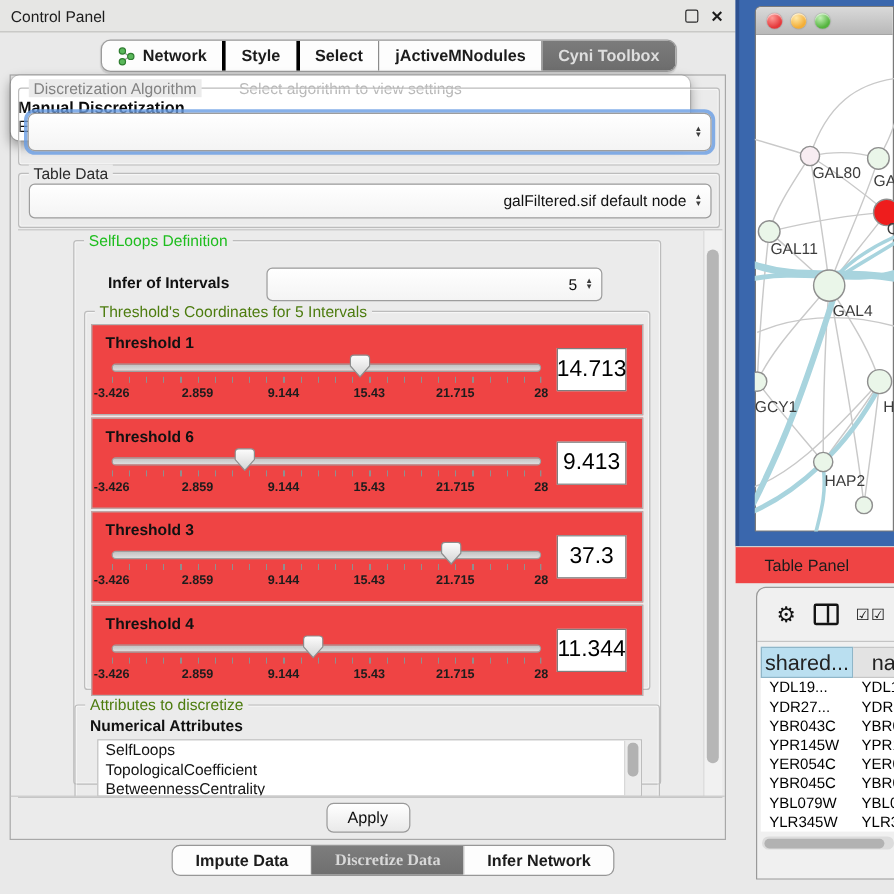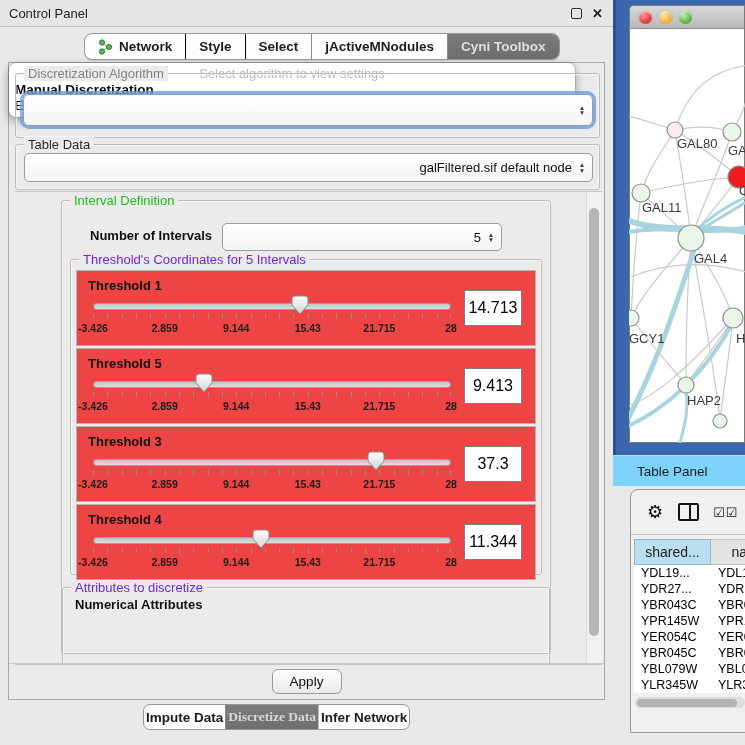--- a/index.html
+++ b/index.html
@@ -12,38 +12,38 @@
   .titlebar{left:0;top:0;width:613px;height:26px;background:#e6e6e4;
     border-bottom:1px solid #c2c2c0;display:flex;align-items:center;}
   .titlebar .t{font-size:13px;color:#1d1d1d;padding-left:9px;flex:1;}
   .win-float{width:9px;height:9px;border:1.5px solid #2b2b2b;border-radius:2px;margin-right:10px;}
   .win-close{font-size:13px;font-weight:bold;color:#1b1b1b;margin-right:10px;line-height:9px;}
 
   
   .tabbar{left:84px;top:33px;height:25px;display:flex;border:1px solid #9b9b9b;
     border-radius:8px;background:#fdfdfd;overflow:hidden;box-shadow:0 1px 1px rgba(0,0,0,.12);}
   .tabseg{display:flex;align-items:center;padding:0 13px;font-size:13.5px;font-weight:700;
-    color:#1c1c1c;border-left:1px solid #000000;white-space:nowrap;}
+    color:#1c1c1c;border-left:3px solid #000000;white-space:nowrap;}
   .tabseg:first-child{border-left:none;}
   .tabseg.dark{background:linear-gradient(#7b7b7b,#6d6d6d);color:#dedede;border-left:1px solid #8b8b8b;}
   .tabseg.after-dark{border-left:1px solid #8b8b8b;}
   .neticon{width:15px;height:16px;margin-right:6px;}
 
   
   .main-panel{left:8px;top:62px;width:595px;height:636px;background:#ebebeb;
     border:1px solid #a8a8a8;}
 
   .group{position:absolute;border:1px solid #bcbcbc;border-radius:3px;
     box-shadow:inset 0 0 0 1px rgba(255,255,255,.55);}
   .group>.glabel{position:absolute;top:-8px;left:8px;background:#ebebeb;
     padding:0 4px;font-size:13px;line-height:15px;}
   .gl-gray{color:#828282;}
   .gl-black{color:#2a2a2a;}
   .gl-green{color:#1ebd1e;}
-  .gl-blue{color:#6d28d9;}
+  .gl-blue{color:#4d7c0f;}
 
   .combo{position:absolute;background:linear-gradient(#ffffff,#f4f4f4);
     border:1px solid #9d9d9d;border-radius:5px;display:flex;align-items:center;
     font-size:13px;color:#111;text-align:right;}
   .combo .cv{flex:1;padding-left:10px;white-space:nowrap;overflow:hidden;}
   .stepper{width:20px;display:flex;flex-direction:column;align-items:center;
     justify-content:center;color:#3c3c3c;font-size:6.5px;line-height:5.5px;}
 
   
   .alg-combo{left:14px;top:31px;width:568px;height:30px;border-radius:6px;
@@ -72,42 +72,42 @@
   .sl-track{position:absolute;left:0;top:6px;width:100%;height:7px;border-radius:4px;
     background:linear-gradient(#c3c3c3,#dedede);border:1px solid #9f9f9f;box-sizing:border-box;}
   .sl-thumb{position:absolute;top:-2px;z-index:2;}
   .sl-minor{position:absolute;left:0;top:17px;width:100%;height:5px;
     background:repeating-linear-gradient(to right,#8f8f8f 0,#8f8f8f 1px,transparent 1px,transparent 4%),
                linear-gradient(to left,#8f8f8f 0,#8f8f8f 1px,transparent 1px);}
   .sl-labels{position:absolute;left:0;top:25px;width:100%;height:12px;}
   .sl-labels span{position:absolute;transform:translateX(-50%);font-size:10.5px;
     font-weight:700;color:#1c1c1c;white-space:nowrap;}
   .thr-val{position:absolute;right:13px;top:19px;width:56px;height:34px;background:#fff;
-    border:1px solid #7e7e7e;font-size:16px;color:#000;display:flex;align-items:center;
+    border:1px solid #7e7e7e;font-size:19px;color:#000;display:flex;align-items:center;
     justify-content:center;}
 
   
   .attr-title{position:absolute;left:12px;top:9px;font-size:13px;font-weight:700;color:#111;}
   .attr-list{position:absolute;left:18px;top:28px;width:452px;height:46px;background:#fff;
     border:1px solid #bdbdbd;overflow:hidden;font-size:13px;color:#141414;}
   .attr-list .item{padding:0 0 0 6px;line-height:16.5px;white-space:nowrap;}
   .attr-vsb{position:absolute;right:0;top:0;width:13px;height:100%;background:#ececec;border-left:1px solid #d8d8d8;}
   .attr-vsb .thumb{position:absolute;left:2px;top:2px;width:9px;height:28px;border-radius:4px;background:#b2b2b2;}
 
   
   .applystrip{left:0px;top:600px;width:100%;height:34px;border-top:1px solid #c9c9c9;
     display:flex;align-items:center;justify-content:center;}
   .apply-btn{width:68px;height:23px;background:linear-gradient(#ffffff,#e9e9e9);
     border:1px solid #9a9a9a;border-radius:6px;font-size:13.5px;color:#111;
     display:flex;align-items:center;justify-content:center;}
 
   
   .btabs{left:143px;top:704px;height:24px;display:flex;border:1px solid #979797;
     border-radius:7px;background:#fdfdfd;overflow:hidden;}
-  .btabseg{display:flex;align-items:center;padding:0 2px;font-size:13.5px;font-weight:700;
+  .btabseg{display:flex;align-items:center;padding:0 19px;font-size:13.5px;font-weight:700;
     color:#1c1c1c;border-left:1px solid #bfbfbf;white-space:nowrap;}
   .btabseg:first-child{border-left:none;}
   .btabseg.dark{background:linear-gradient(#7d7d7d,#6f6f6f);color:#d8d8d8;border-left:1px solid #8a8a8a;font-family:Liberation Serif, serif;}
 
   
   .net-frame{left:613px;top:0;width:132px;height:455px;background:#3a67ad;
     border-left:3px solid #2d5190;box-sizing:border-box;}
   .mac-win{left:629px;top:5px;width:116px;height:438px;background:#fff;
     border:1px solid #7a7a7a;border-radius:5px 0 0 0;box-sizing:border-box;overflow:hidden;}
   .mac-title{height:22px;background:linear-gradient(#d9d9d9,#b9b9b9);
@@ -115,35 +115,35 @@
   .light{width:13px;height:13px;border-radius:50%;box-shadow:inset 0 1px 1px rgba(255,255,255,.7),0 0 1px rgba(0,0,0,.5);}
   .l-red{background:radial-gradient(circle at 35% 30%,#ff9a96,#e4383a 65%);}
   .l-yel{background:radial-gradient(circle at 35% 30%,#ffe9a8,#f3ae37 65%);}
   .l-grn{background:radial-gradient(circle at 35% 30%,#c2f0b5,#54b43e 65%);}
   .netsvg{left:629px;top:27px;width:116px;height:416px;overflow:hidden;}
   .netsvg path.e{fill:none;stroke:#c9c9c9;stroke-width:1.2;}
   .netsvg path.t{fill:none;stroke:#a8d4de;}
   .netsvg text{font-family:"Liberation Sans",sans-serif;font-size:13px;fill:#3c3c3c;}
   .netsvg circle{stroke:#8f8f8f;stroke-width:1.2;}
 
-  .tp-strip{left:613px;top:455px;width:132px;height:30px;background:#7dd3fc;
+  .tp-strip{left:613px;top:455px;width:132px;height:30px;background:#ef4444;
     border-top:1px solid #cfcfcf;display:flex;align-items:center;}
   .tp-strip .t{font-size:13.5px;color:#1c1c1c;padding-left:24px;}
   .tp-panel{left:630px;top:489px;width:140px;height:244px;background:#f0f0f0;
     border:1px solid #999;border-radius:8px 0 0 0;box-sizing:border-box;}
   .tp-toolbar{position:absolute;left:0;top:0;width:100%;height:44px;
     border-bottom:1px solid #c4c4c4;display:flex;align-items:center;}
   .gear{font-size:18px;color:#111;margin-left:16px;}
   .split-icon{width:21px;height:18px;border:2px solid #141414;border-radius:2px;
     margin-left:15px;position:relative;box-sizing:border-box;}
   .split-icon::after{content:"";position:absolute;left:50%;top:0;width:2px;height:100%;background:#141414;}
   .checks{font-size:13px;color:#111;margin-left:14px;letter-spacing:1px;white-space:nowrap;}
   .tp-table{position:absolute;left:3px;top:49px;width:160px;}
   .tp-head{display:flex;height:26px;}
-  .tp-head .hc{width:77px;box-sizing:border-box;font-size:14px;color:#222;
+  .tp-head .hc{width:77px;box-sizing:border-box;font-size:18px;color:#222;
     display:flex;align-items:center;justify-content:center;}
   .hc.c1{background:#badff0;border:1px solid #8fb6c8;}
   .hc.c2{background:#e3e3e3;border:1px solid #c6c6c6;border-left:none;}
   .tp-rows{height:128px;overflow:hidden;background:#fff;}
   .tp-row{display:flex;height:16px;line-height:16px;font-size:12.5px;color:#000;}
   .tp-row .c{width:77px;padding-left:7px;box-sizing:border-box;white-space:nowrap;overflow:hidden;}
   .hsb{position:absolute;left:4px;top:207px;width:110px;height:11px;background:#dcdcdc;
     border-radius:6px;}
   .hsb .thumb{position:absolute;left:2px;top:1.5px;width:100px;height:8px;border-radius:4px;background:#b2b2b2;}
 </style>
@@ -216,23 +216,23 @@
       <span class="stepper">
         <span>▲</span>
           <span>▼</span>
       </span>
     </div>
   </div>
 
   <div class="abs scrollwrap">
 
     <div class="group" style="left:46px;top:8px;width:488px;height:452px;">
-      <span class="glabel gl-green">Interval Definition</span>
-
-      <div style="position:absolute;left:28px;top:27px;font-size:13px;font-weight:700;color:#111;">Number of Intervals</div>
+      <span class="glabel gl-green">SelfLoops Definition</span>
+
+      <div style="position:absolute;left:28px;top:27px;font-size:13px;font-weight:700;color:#111;">Infer of Intervals</div>
       <div class="combo" style="left:160px;top:22px;width:278px;height:26px;">
         <span class="cv">5</span>
         <span class="stepper">
           <span>▲</span>
             <span>▼</span>
         </span>
       </div>
 
       <div class="group" style="left:8px;top:58px;width:470px;height:314px;">
         <span class="glabel gl-blue">Threshold's Coordinates for 5 Intervals</span>
@@ -252,21 +252,21 @@
                 <span style="left:40%">9.144</span>
                 <span style="left:60%">15.43</span>
                 <span style="left:80%">21.715</span>
                 <span style="left:100%">28</span>
               </div>
             </div>
             <div class="thr-val">14.713</div>
           </div>
 
           <div class="thr">
-            <div class="thr-t">Threshold 5</div>
+            <div class="thr-t">Threshold 6</div>
             <div class="sl">
               <div class="sl-track"></div>
               <svg class="sl-thumb" width="18" height="20" viewBox="0 0 18 20" style="left: calc(30.9998% - 9px);">
                   <path d="M4 1 H14 Q17 1 17 4 V10 L9 19 1 10 V4 Q1 1 4 1 Z" fill="url(#thumbg)" stroke="#8d8d8d"></path>
                 </svg>
               <div class="sl-minor"></div>
               <div class="sl-labels">
                 <span style="left:0%">-3.426</span>
                 <span style="left:20%">2.859</span>
                 <span style="left:40%">9.144</span>
@@ -317,20 +317,28 @@
             </div>
             <div class="thr-val">11.344</div>
           </div>
 
         </div>
       </div>
 
       <div class="group" style="left:0px;top:386px;width:486px;height:86px;border-radius:3px;">
         <span class="glabel gl-blue">Attributes to discretize</span>
         <div class="attr-title">Numerical Attributes</div>
+        <div class="attr-list">
+          <div class="item">SelfLoops</div>
+          <div class="item">TopologicalCoefficient</div>
+          <div class="item">BetweennessCentrality</div>
+          <div class="attr-vsb">
+              <div class="thumb"></div>
+            </div>
+        </div>
       </div>
     </div>
 
     <div class="vsb">
       <div class="thumb" style="top:16px;height:428px;"></div>
     </div>
   </div>
 
   <div class="abs applystrip">
     <div class="apply-btn">Apply</div>

